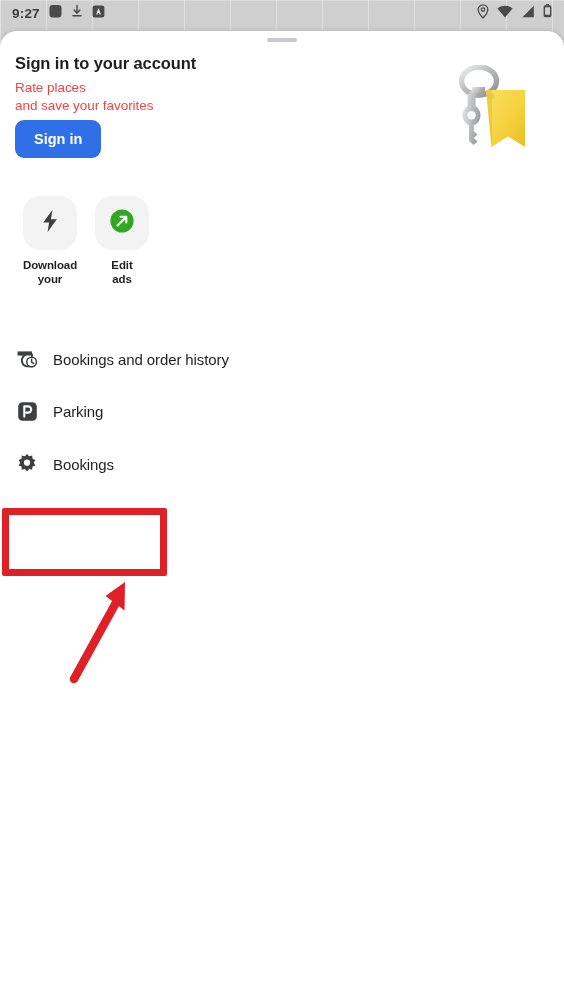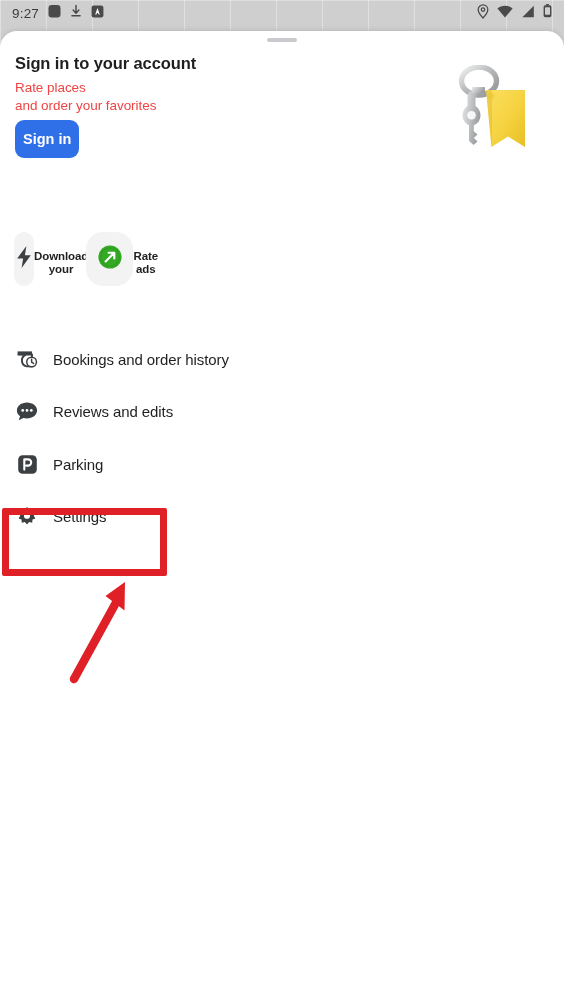--- a/index.html
+++ b/index.html
@@ -22,21 +22,21 @@
   }
 
   
   #status-bar {
     position:absolute; left:0; top:0; width:564px; height:26px;
     display:flex; align-items:center; justify-content:space-between;
     padding:0 12px; z-index:6;
   }
   .sb-left { display:flex; align-items:center; gap:9px; }
   .sb-right { display:flex; align-items:center; gap:8px; }
-  #clock { font-size:13.5px; color:#3d3d3d; letter-spacing:.2px; font-weight:400; }
+  #clock { font-size:13.5px; color:#3d3d3d; letter-spacing:.2px; font-weight:700; }
   .sb-ico { display:block; }
 
   
   #bottom-sheet {
     position:absolute; left:0; top:31px; width:564px; height:973px;
     background:#ffffff;
     border-radius:17px 17px 0 0;
     z-index:4;
     box-shadow:0 -1px 5px rgba(0,0,0,.10);
   }
@@ -50,34 +50,34 @@
   #header-title {
     position:absolute; left:15px; top:4px;
     font-size:16.5px; font-weight:700; color:#1f1f1f; letter-spacing:-.1px;
   }
   #header-sub {
     position:absolute; left:15px; top:29px;
     font-size:13.5px; color:#ef4444; line-height:18px; letter-spacing:-.05px;
   }
   #sign-in-button {
     position:absolute; left:15px; top:70px;
-    height:38px; padding:0 8px;
+    height:38px; padding:0 19px;
     background:#2f6fe8; color:#fff; border:none; border-radius:9px;
     font-family:"Liberation Sans", sans-serif;
     font-size:14.5px; font-weight:700; cursor:pointer;
     display:flex; align-items:center; justify-content:center;
   }
   #key-illustration { position:absolute; left:428px; top:15px; width:110px; height:105px; }
 
   
   #quick-actions {
     position:absolute; left:0; top:165px; width:564px; height:125px;
     display:flex; padding-left:14px;
   }
-  .qa-item { width:72px; display:flex; flex-direction:row; align-items:center; cursor:pointer; }
+  .qa-item { width:72px; display:flex; flex-direction:column; align-items:center; cursor:pointer; }
   .qa-tile {
     width:54px; height:54px; border-radius:17px; background:#f3f3f3;
     display:flex; align-items:center; justify-content:center;
   }
   .qa-label {
     margin-top:9px; font-size:11.5px; font-weight:700; color:#1f1f1f;
     text-align:center; line-height:13.5px; letter-spacing:-.1px; max-width:72px;
   }
 
   
@@ -158,21 +158,21 @@
   </div>
 </div>
 
 <div id="bottom-sheet">
   <div id="drag-handle"></div>
 
   <div id="account-header">
     <div id="header-title">Sign in to your account</div>
     <div id="header-sub">
       <div>Rate places</div>
-      <div>and order your favorites</div>
+      <div>and save your favorites</div>
     </div>
     <button id="sign-in-button">Sign in</button>
 
     <div id="key-illustration">
       <svg width="110" height="105" viewBox="0 0 110 105">
         <defs>
           <linearGradient id="ringG" x1="0" y1="0" x2="1" y2="1">
             <stop offset="0" stop-color="#f2f2f2"></stop>
               <stop offset=".45" stop-color="#b9bbbd"></stop>
             <stop offset="1" stop-color="#8e9194"></stop>
@@ -229,53 +229,41 @@
       <div class="qa-tile">
         <span>
           <svg width="26" height="26" viewBox="0 0 26 26">
             <circle cx="13" cy="13" r="11.6" fill="#34a924"></circle>
             <circle cx="13" cy="13" r="9.3" fill="none" stroke="#2c9420" stroke-width="1.1" opacity=".55"></circle>
             <path d="M8.6 17.4 L16.6 9.4 M11.6 8.7 L17.3 8.7 L17.3 14.4" stroke="#ffffff" stroke-width="2.1" fill="none" stroke-linecap="round" stroke-linejoin="round"></path>
           </svg>
         </span>
       </div>
       <div class="qa-label">
-        <div>Rate</div>
+        <div>Edit</div>
         <div>ads</div>
       </div>
     </div>
   </div>
 
   <div id="menu-list">
 
     <div class="menu-row">
       <span class="menu-icon">
         <svg width="22" height="22" viewBox="0 0 22 22">
           <path d="M1.6 3.4 H16 V6.6 H1.6 Z" fill="#3c4043"></path>
           <path d="M1.6 6.6 H16 V18.4 H10.6 A6 6 0 0 1 9.9 6.9 Z" fill="none" stroke="#3c4043" stroke-width="1.9"></path>
           <circle cx="15.6" cy="14" r="5.6" fill="#3c4043"></circle>
           <circle cx="15.6" cy="14" r="4.1" fill="#ffffff"></circle>
           <path d="M15.6 11.2 V14 L17.6 15.4" stroke="#3c4043" stroke-width="1.5" fill="none" stroke-linecap="round"></path>
         </svg>
       </span>
       <span class="menu-label">Bookings and order history</span>
     </div>
 
-    <div class="menu-row">
-      <span class="menu-icon">
-        <svg width="22" height="21" viewBox="0 0 24 22">
-          <path d="M12 1.3 C5.9 1.3 1 5.2 1 10 C1 12.5 2.3 14.7 4.4 16.2 L3 20.6 L8 18.2
-                   C9.2 18.5 10.6 18.7 12 18.7 C18.1 18.7 23 14.8 23 10 C23 5.2 18.1 1.3 12 1.3 Z" fill="#3c4043"></path>
-          <circle cx="7.3" cy="9.9" r="1.5" fill="#ffffff"></circle>
-          <circle cx="12" cy="9.9" r="1.5" fill="#ffffff"></circle>
-          <circle cx="16.7" cy="9.9" r="1.5" fill="#ffffff"></circle>
-        </svg>
-      </span>
-      <span class="menu-label">Reviews and edits</span>
-    </div>
 
 
     <div class="menu-row">
       <span class="menu-icon">
         <svg width="21" height="21" viewBox="0 0 21 21">
           <rect x="1.2" y="1.2" width="18.6" height="18.6" rx="4.4" fill="#3c4043"></rect>
           <path d="M7.3 15.6 V5.4 H11.1 A3.1 3.1 0 0 1 11.1 11.6 H9.2" stroke="#ffffff" stroke-width="2.1" fill="none" stroke-linecap="round" stroke-linejoin="round"></path>
         </svg>
       </span>
       <span class="menu-label">Parking</span>
@@ -283,21 +271,21 @@
 
     <div class="menu-row">
       <span class="menu-icon">
         <svg width="22" height="22" viewBox="0 0 22 22">
           <path d="M11 0.9 L13.1 3.3 L16.2 2.6 L16.5 5.8 L19.4 7 L17.8 9.7 L19.4 12.4
                    L16.5 13.6 L16.2 16.8 L13.1 16.1 L11 18.5 L8.9 16.1 L5.8 16.8
                    L5.5 13.6 L2.6 12.4 L4.2 9.7 L2.6 7 L5.5 5.8 L5.8 2.6 L8.9 3.3 Z" fill="#3c4043"></path>
           <circle cx="11" cy="9.7" r="3.1" fill="#ffffff"></circle>
         </svg>
       </span>
-      <span class="menu-label">Settings</span>
+      <span class="menu-label">Bookings</span>
     </div>
   </div>
 </div>
 
 <div id="highlight-box"></div>
 
 <div id="pointer-arrow">
   <svg width="130" height="130" viewBox="0 0 130 130">
     <line x1="24" y1="114" x2="68" y2="34" stroke="#df2026" stroke-width="8.5" stroke-linecap="round"></line>
     <path d="M75 17 L74.5 45.5 L55.5 31 Z" fill="#df2026"></path>

